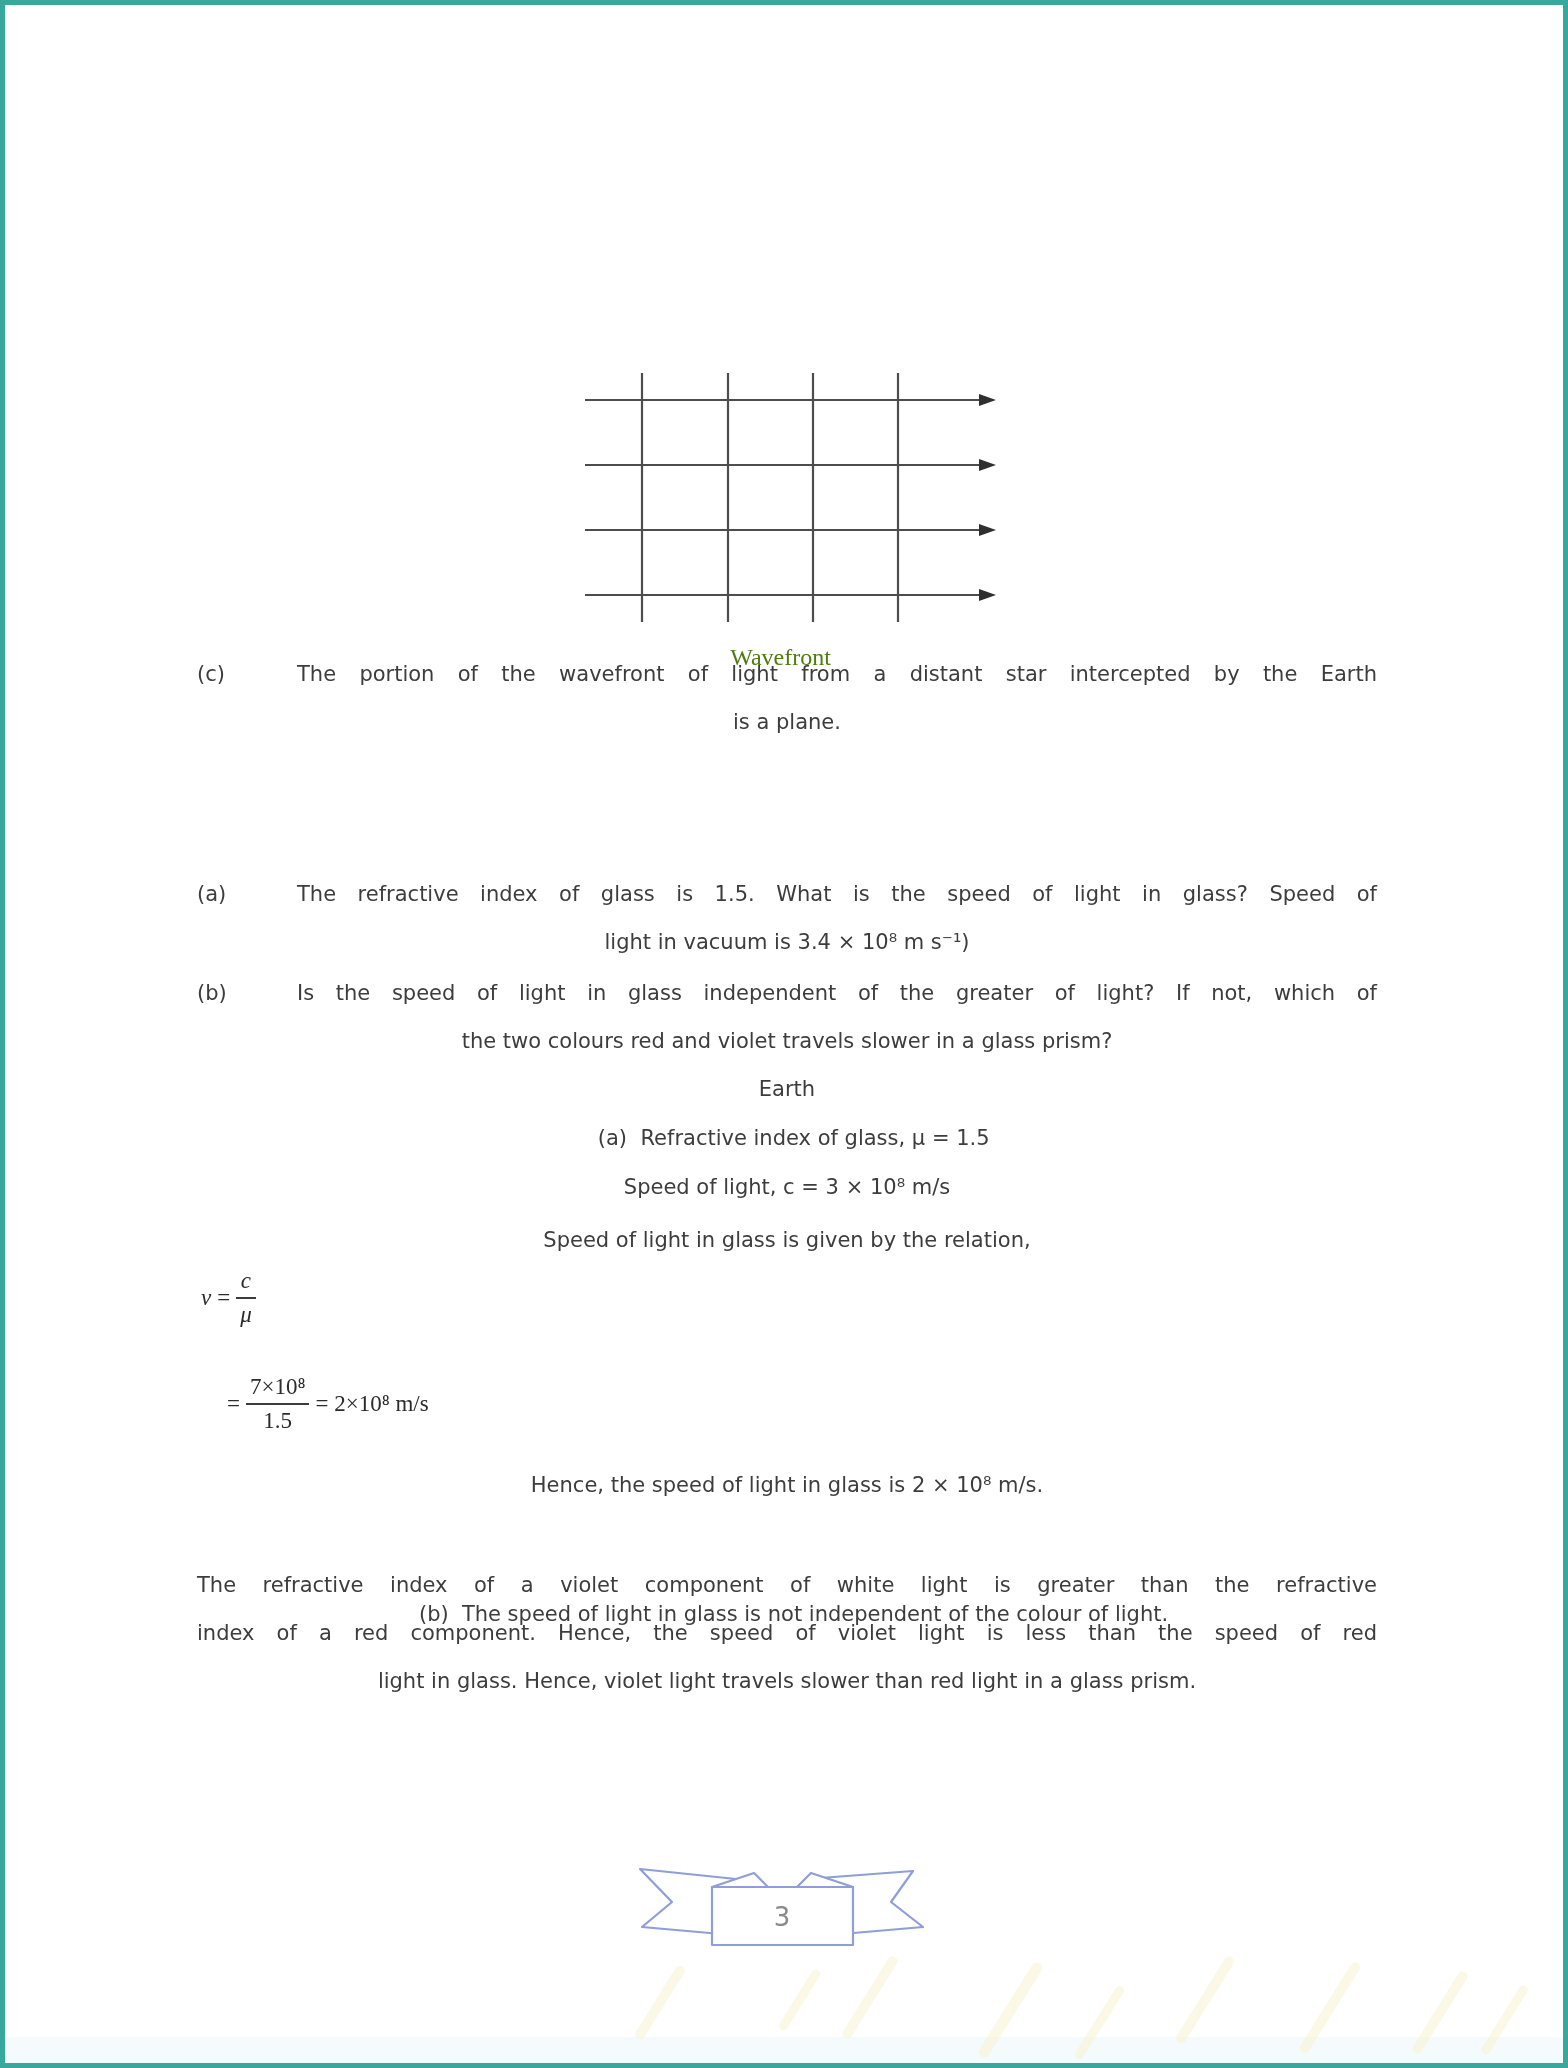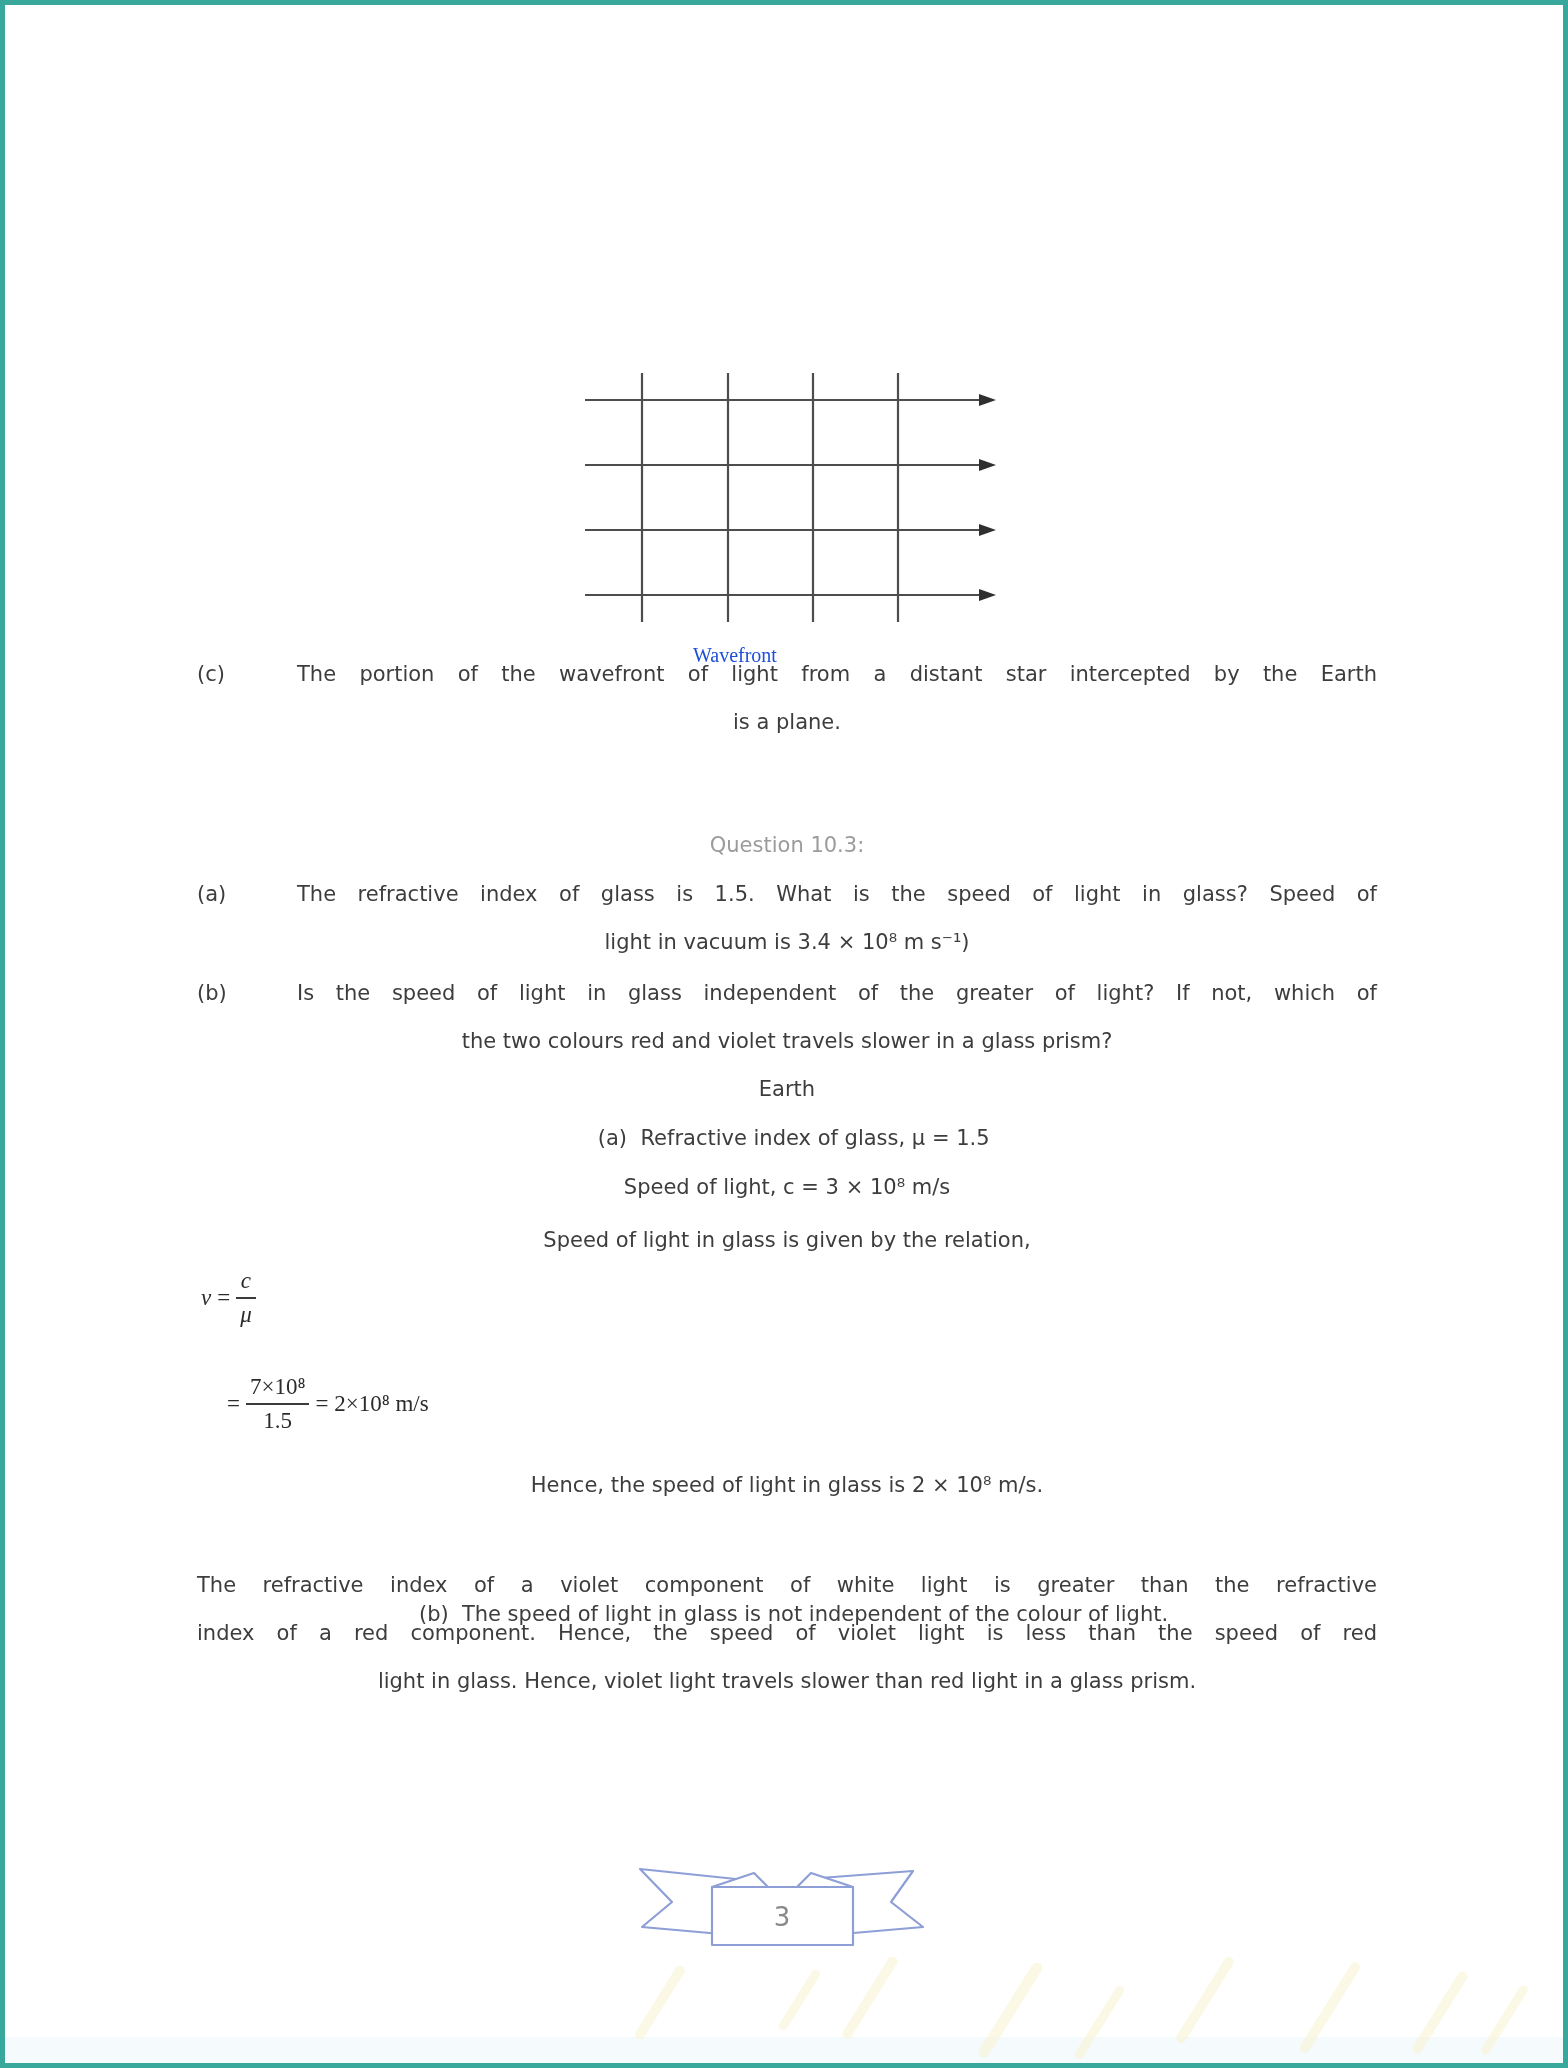--- a/index.html
+++ b/index.html
@@ -27,22 +27,23 @@
   .jl { text-align: justify; text-align-last: justify; white-space: normal; }
   .ll { text-align: center; }
   .tab   { display: inline-block; width: 100px; }
   .tab-sm{ display: inline-block; width: 56px; }
   .heading-gray { color: #9b9b9b; }
 
   
   .diagram-svg { position: absolute; left: 570px; top: 360px; }
   .wavefront-label {
     position: absolute; left: 688px; top: 639px; width: 175px;
+    text-align: center;
     font-family: "Liberation Serif", "DejaVu Serif", serif;
-    font-size: 20px; color: #1d4ed8;
+    font-size: 24px; color: #4d7c0f;
   }
 
   
   .formula {
     position: absolute;
     font-family: "Liberation Serif", "DejaVu Serif", serif;
     font-size: 23px; color: #2b2b2b;
     display: inline-flex; align-items: center;
   }
   .formula .var { font-style: italic; }
@@ -93,23 +94,20 @@
   </svg>
   <div class="wavefront-label">Wavefront</div>
 
   <div class="textblock" style="top:645px">
     <div class="tline jl">
       <span class="tab">(c)</span><span>The portion of the wavefront of light from a distant star intercepted by the Earth</span>
     </div>
     <div class="tline ll">is a plane.</div>
   </div>
 
-  <div class="textblock heading-gray" style="top:816px">
-    <div class="tline ll">Question 10.3:</div>
-  </div>
 
   <div class="textblock" style="top:865px">
     <div class="tline jl">
       <span class="tab">(a)</span><span>The refractive index of glass is 1.5. What is the speed of light in glass? Speed of</span>
     </div>
     <div class="tline ll">light in vacuum is 3.4 × 10⁸ m s⁻¹)</div>
   </div>
 
   <div class="textblock" style="top:964px">
     <div class="tline jl">

